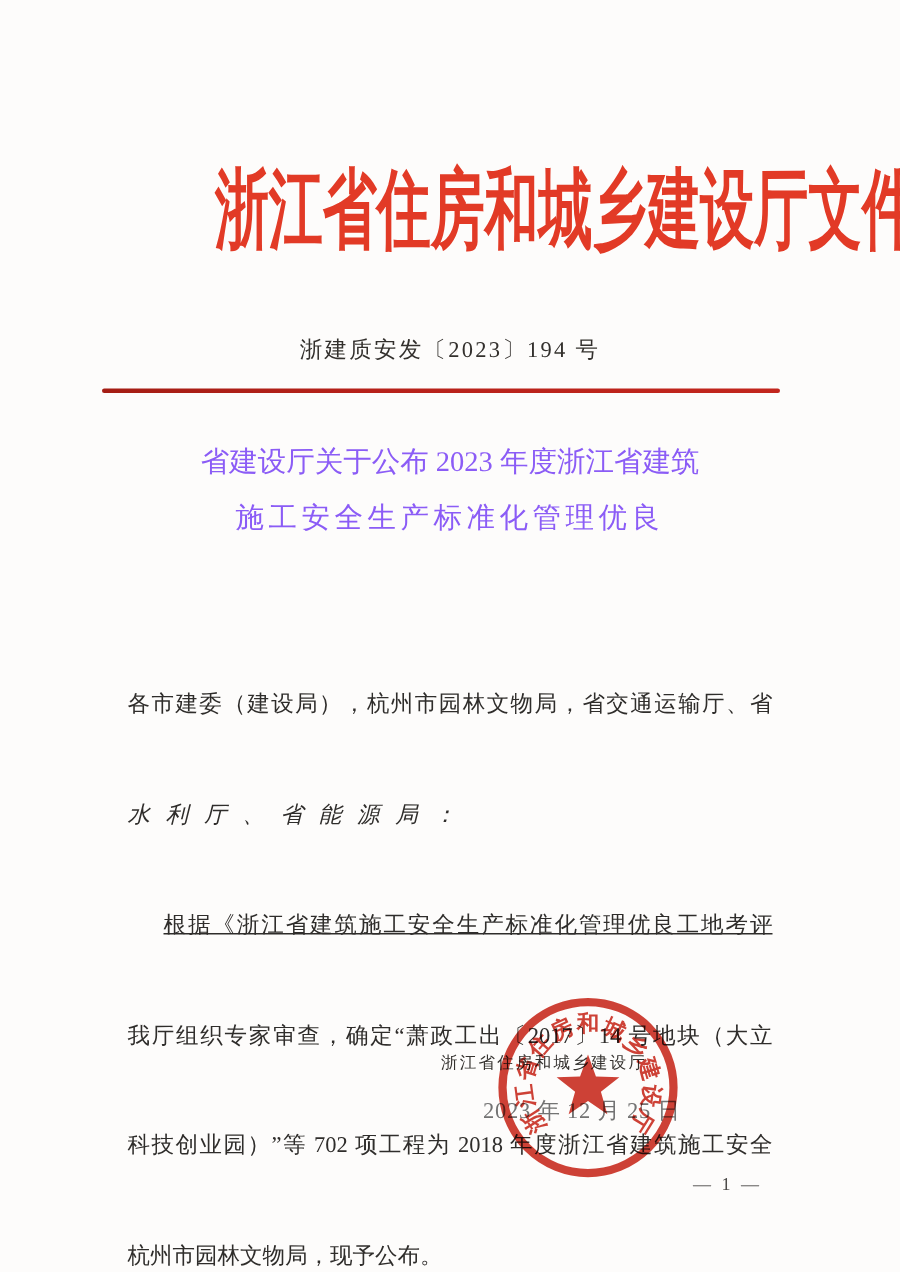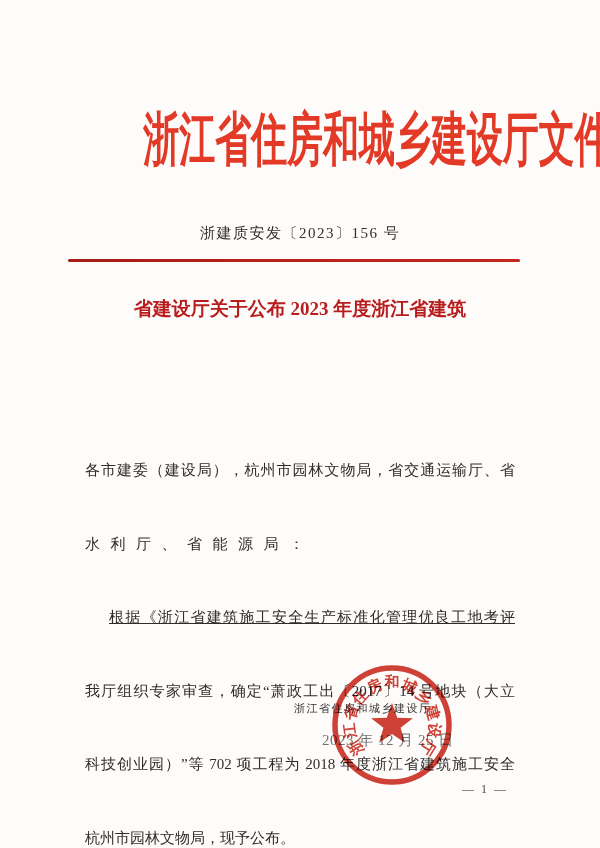--- a/index.html
+++ b/index.html
@@ -42,41 +42,41 @@
   
   .red-rule{
     position:absolute;top:259px;left:68px;width:452px;height:3px;
     background:linear-gradient(to right,#a41d14,var(--rule-red) 40%,#c2261d);
     border-radius:1.5px;
   }
   
   .title{
     position:absolute;top:290px;left:0;right:0;
     text-align:center;
-    font-size:19px;font-weight:bold;
-    line-height:37px;color:#b91c1c;
+    font-size:19px;font-weight:normal;
+    line-height:37px;color:#8b5cf6;
   }
   .title .t2{letter-spacing:3px;}
   
   .body{
     position:absolute;top:411px;left:85px;width:430px;
     font-size:15px;color:var(--ink);
   }
   .bline{
     line-height:28.6px;height:28.6px;
     white-space:nowrap;
     margin-top:45px;
   }
   .bline.just{
     white-space:normal;
     text-align:justify;
     text-align-last:justify;
     word-break:break-all;
   }
-  .bline.wide{letter-spacing:10.5px;}
+  .bline.wide{letter-spacing:10.5px;font-style:italic;}
   .bline.indent{padding-left:24px;text-decoration:underline;}
   
   .signature{
     position:absolute;top:701px;left:294px;
     font-size:11px;letter-spacing:1.5px;color:#35322f;
     white-space:nowrap;
   }
   .date{
     position:absolute;top:731px;left:322px;
     font-size:15px;letter-spacing:0.5px;color:#737373;
@@ -107,26 +107,27 @@
 </style>
 </head>
 <body>
 
 <div class="page">
 
   <h1 class="header-title">
     <span class="header-inner">浙江省住房和城乡建设厅文件</span>
   </h1>
 
-  <div class="doc-number">浙建质安发〔2023〕156 号</div>
+  <div class="doc-number">浙建质安发〔2023〕194 号</div>
 
   <div class="red-rule"></div>
 
   <div class="title">
     <div class="t1">省建设厅关于公布 2023 年度浙江省建筑</div>
+    <div class="t2">施工安全生产标准化管理优良</div>
   </div>
 
   <div class="body">
     <div class="bline just">各市建委（建设局），杭州市园林文物局，省交通运输厅、省</div>
     <div class="bline wide">水利厅、省能源局：</div>
     <div class="bline just indent">根据《浙江省建筑施工安全生产标准化管理优良工地考评</div>
     <div class="bline just">我厅组织专家审查，确定“萧政工出〔2017〕14 号地块（大立</div>
     <div class="bline just">科技创业园）”等 702 项工程为 2018 年度浙江省建筑施工安全</div>
     <div class="bline">杭州市园林文物局，现予公布。</div>
   </div>

